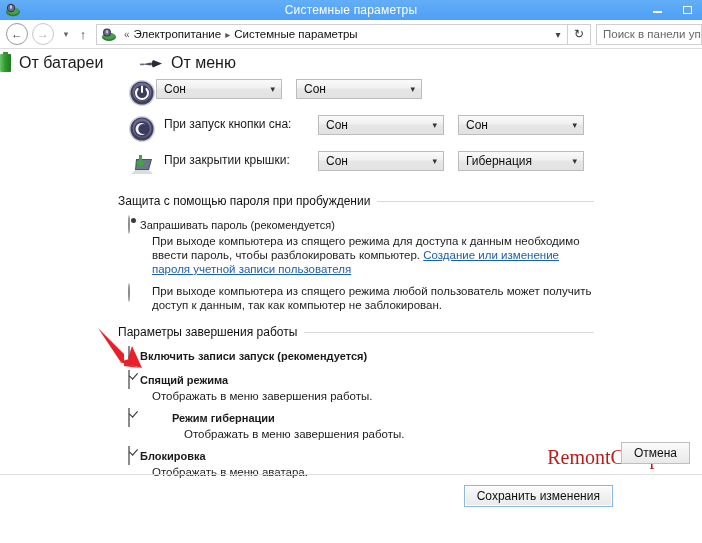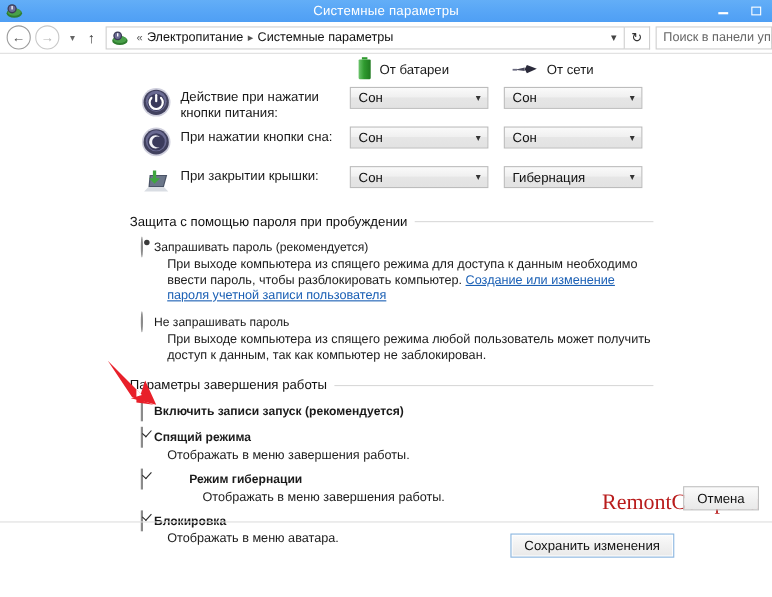--- a/index.html
+++ b/index.html
@@ -184,22 +184,21 @@
     position: relative;
     height: 464px;
     background: #ffffff;
     padding: 0;
   }
 
   .col-headers {
     display: flex;
     align-items: center;
     height: 28px;
-    padding-left: 326px;
-    font-size: 12px;
+    font-size: 16px;
   }
   .col-head {
     display: flex;
     align-items: center;
     width: 139px;
   }
   .col-head .lbl { margin-left: 8px; }
 
   .battery-icon {
     width: 11px; height: 18px;
@@ -436,59 +435,58 @@
       <span class="lbl">От батареи</span>
     </div>
     <div class="col-head">
       <span class="plug-icon">
         <svg width="24" height="13" viewBox="0 0 24 13">
           <path d="M14 2 L23 5.5 L14 9.5 L12 6 Z" fill="#2a2a3a"></path>
           <path d="M12 4.4 L3 6.3 L12 7.6 Z" fill="#4a4a5e"></path>
           <rect x="1" y="5.6" width="4" height="1.6" fill="#6b6b80"></rect>
         </svg>
       </span>
-      <span class="lbl">От сети</span>
+      <span class="lbl">От меню</span>
     </div>
   </div>
 
   <div class="rows">
 
     <div class="srow">
       <span class="srow-icon">
         <svg width="28" height="28" viewBox="0 0 28 28">
           <circle cx="14" cy="14" r="13" fill="#cfcfdd"></circle>
           <circle cx="14" cy="14" r="11.5" fill="#41415e"></circle>
           <circle cx="14" cy="13" r="9.5" fill="#6a6a92"></circle>
           <circle cx="14" cy="14" r="7.8" fill="#3b3b5c"></circle>
           <path d="M14 7.5 L14 13" stroke="#ffffff" stroke-width="2" stroke-linecap="round"></path>
           <path d="M9.6 10 A6 6 0 1 0 18.4 10" stroke="#ffffff" stroke-width="2" fill="none" stroke-linecap="round"></path>
         </svg>
       </span>
-      <span class="srow-label">Действие при нажатии кнопки питания:</span>
       <div class="combo">
         <span>Сон</span>
         <span class="arr">▾</span>
       </div>
       <div class="combo">
         <span>Сон</span>
         <span class="arr">▾</span>
       </div>
     </div>
 
     <div class="srow">
       <span class="srow-icon">
         <svg width="28" height="28" viewBox="0 0 28 28">
           <circle cx="14" cy="14" r="13" fill="#cfcfdd"></circle>
           <circle cx="14" cy="14" r="11.5" fill="#41415e"></circle>
           <circle cx="14" cy="13" r="9.5" fill="#6a6a92"></circle>
           <circle cx="14" cy="14" r="7.8" fill="#3b3b5c"></circle>
           <path d="M17.5 9.5 A6 6 0 1 0 17.5 18.5 A5 5 0 1 1 17.5 9.5 Z" fill="#f2f2f7"></path>
         </svg>
       </span>
-      <span class="srow-label">При нажатии кнопки сна:</span>
+      <span class="srow-label">При запуск кнопки сна:</span>
       <div class="combo">
         <span>Сон</span>
         <span class="arr">▾</span>
       </div>
       <div class="combo">
         <span>Сон</span>
         <span class="arr">▾</span>
       </div>
     </div>
 
@@ -527,21 +525,20 @@
         <span class="opt-title">Запрашивать пароль (рекомендуется)</span>
         <div class="opt-desc"><span>При выходе компьютера из спящего режима для доступа к данным необходимо ввести пароль, чтобы разблокировать компьютер. </span><a class="lnk" href="#">Создание или изменение пароля учетной записи пользователя</a></div>
       </span>
     </div>
 
     <div class="opt">
       <span class="opt-ctrl">
         <span class="radio"></span>
       </span>
       <span class="opt-body">
-        <span class="opt-title">Не запрашивать пароль</span>
         <div class="opt-desc">При выходе компьютера из спящего режима любой пользователь может получить доступ к данным, так как компьютер не заблокирован.</div>
       </span>
     </div>
   </div>
 
   <div class="groupbox" style="margin-top:13px;">
     <div class="group-head">
       <span>Параметры завершения работы</span>
       <span class="rule"></span>
     </div>

